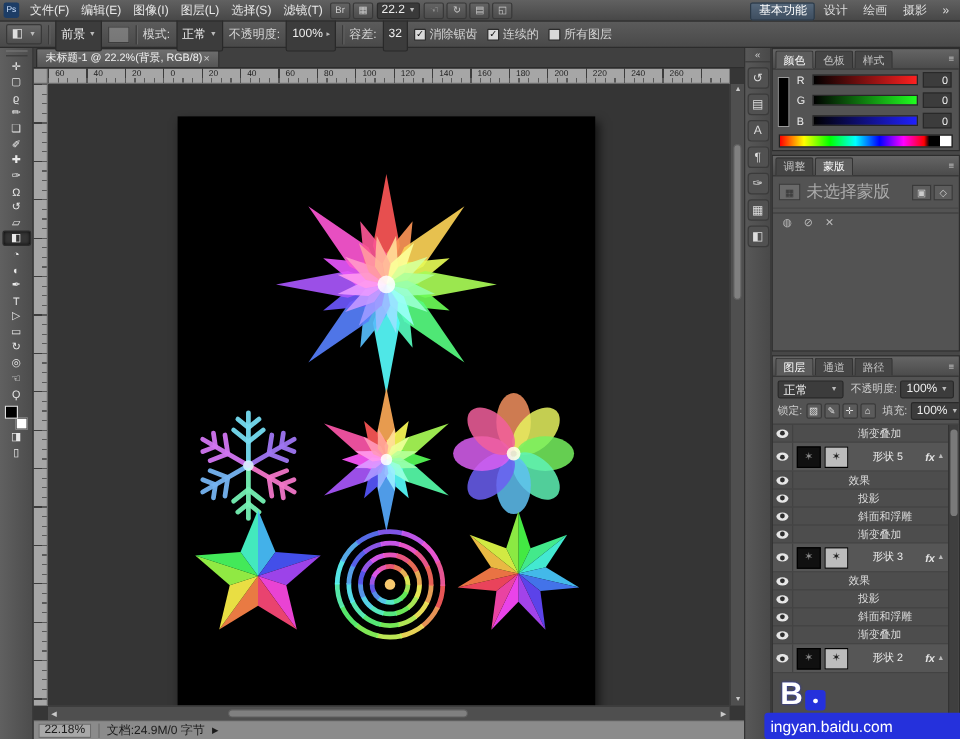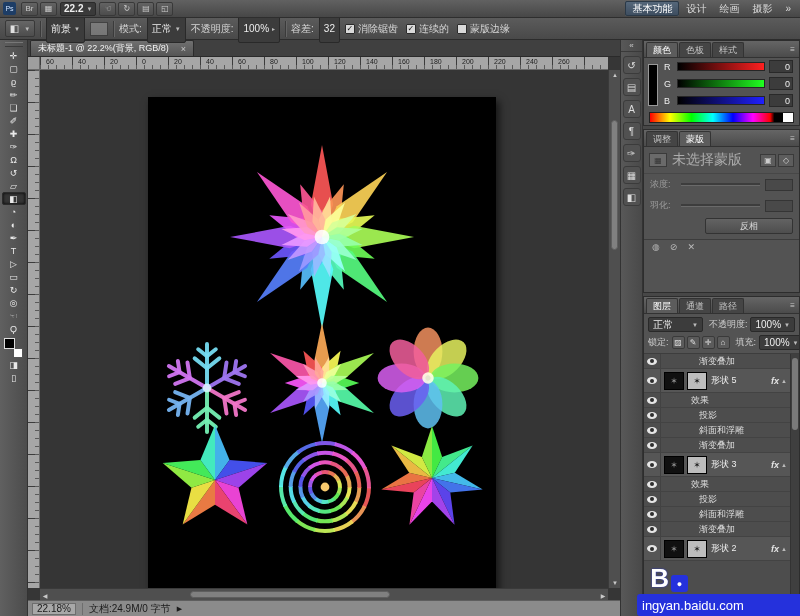--- a/index.html
+++ b/index.html
@@ -11,21 +11,21 @@
   #menu-bar { position:absolute; left:0; top:0; width:800px; height:18px; z-index:30;
     background:linear-gradient(#616161,#474747); border-bottom:1px solid #2e2e2e;
     display:flex; align-items:center; padding:0 3px; white-space:nowrap; }
   .app-icon { width:13px; height:13px; background:#1d3d66; color:#cfe3ff; font-size:7px;
     display:flex; align-items:center; justify-content:center; border-radius:2px; margin-right:4px; }
   .menu-item { padding:1px 5px; border-radius:2px; color:#e8e8e8; }
   .appbar-icon { min-width:17px; height:14px; background:linear-gradient(#636363,#4c4c4c);
     border:1px solid #393939; border-radius:2px; display:inline-flex; align-items:center;
     justify-content:center; font-size:8px; color:#ccc; margin:0 1px; padding:0 2px; }
   .zoom-field { background:#3a3a3a; border:1px solid #2a2a2a; border-radius:2px; height:14px;
-    display:inline-flex; align-items:center; padding:0 3px; margin:14px 2px; color:#eee;font-weight:bold; }
+    display:inline-flex; align-items:center; padding:0 3px; margin:14px 2px; color:#eee; }
   .workspace-btn { padding:1px 6px; border-radius:2px; color:#ddd; margin-left:1px; }
   .workspace-btn.active { background:linear-gradient(#55677a,#3e4e60); border:1px solid #2b3947; color:#fff; }
   .dd-arrow { font-size:6px; margin-left:3px; color:#bbb; }
   .spacer { flex:1; }
 
   
   #options-bar { position:absolute; left:0; top:18px; width:800px; height:22px; z-index:29;
     background:linear-gradient(#5b5b5b,#494949); border-bottom:1px solid #2c2c2c;
     display:flex; align-items:center; gap:5px; padding:0 5px; white-space:nowrap; }
   .tool-preset { width:30px; height:17px; background:linear-gradient(#666,#4d4d4d);
@@ -37,21 +37,21 @@
   .pattern-swatch { width:18px; height:14px; background:#9a9a9a; border:1px solid #333; opacity:.55; }
   .opt-label { color:#d6d6d6; }
   .opt-check { display:inline-flex; align-items:center; gap:3px; }
   .cbox { width:10px; height:10px; background:#d9d9d9; border:1px solid #2b2b2b; border-radius:1px;
     display:inline-flex; align-items:center; justify-content:center; font-size:8px; color:#111; }
 
   
   #doc-tab-bar { position:absolute; left:28px; top:40px; width:592px; height:17px; z-index:10;
     background:#404040; border-bottom:1px solid #2a2a2a; display:flex; align-items:flex-end; padding-left:2px; }
   .doc-tab { height:16px; background:linear-gradient(#707070,#555); border:1px solid #2b2b2b;
-    border-bottom:none; border-radius:2px 2px 0 0; display:flex; align-items:center; gap:12px;
+    border-bottom:none; border-radius:2px 2px 0 0; display:flex; align-items:center; gap:1px;
     padding:0 7px; font-size:9px; color:#f2f2f2;margin-top:16px; }
   .tab-close { color:#c8c8c8; font-size:9px; }
 
   
   #doc-area { position:absolute; left:28px; top:57px; width:592px; height:543px; background:#363636; }
   #ruler-corner { position:absolute; left:0; top:0; width:12px; height:13px; background:#9e9e9e;
     border-right:1px solid #6b6b6b; border-bottom:1px solid #6b6b6b; }
   #h-ruler { position:absolute; left:12px; top:0; width:568px; height:13px; background:#a6a6a6;
     border-bottom:1px solid #6b6b6b; overflow:hidden;
     background-image:repeating-linear-gradient(to right,#3c3c3c 0 1px,transparent 1px 32px); }
@@ -155,41 +155,42 @@
     align-items:center; justify-content:center; flex:none; }
   .eye { width:10px; height:7px; background:#e6e6e6; border-radius:50%;
     display:inline-flex; align-items:center; justify-content:center; }
   .pupil { width:4px; height:4px; background:#2e2e2e; border-radius:50%; }
   .ind1 { width:26px; flex:none; } .ind2 { width:34px; flex:none; }
   .lname { color:#ececec; font-size:9px; flex:1; white-space:nowrap; overflow:hidden; }
   .lname.eff { flex:1; color:#dcdcdc; }
   .lthumb { width:20px; height:18px; background:#101010; border:1px solid #000; color:#8a8a8a;
     font-size:9px; display:flex; align-items:center; justify-content:center; margin-left:3px; flex:none; }
   .lthumb.vec { background:#bdbdbd; color:#222; }
-  .lrow .lname { margin-left:4px; }
+  .lrow .lname { margin-left:20px; }
   .fx-badge { font-style:italic; font-weight:bold; color:#e3e3e3; font-size:9px; margin-right:2px; }
   .fx-caret { color:#bbb; font-size:6px; margin-right:3px; }
   .llist-scroll { position:absolute; right:0; top:0; width:9px; height:100%; background:#3f3f3f; border-left:1px solid #333; }
   .llist-thumb { position:absolute; left:1px; right:1px; top:4px; height:72px; background:#7a7a7a; border-radius:4px; }
 
   
   #watermark-bar { position:absolute; right:0; bottom:0; width:163px; height:22px; background:#2531dc;
     z-index:40; display:flex; align-items:center; padding-left:5px; border-radius:3px 0 0 3px; }
   #watermark-bar .wm-text { color:#fff; font-size:13px; }
   #watermark-logo { position:absolute; right:112px; bottom:22px; z-index:39; display:flex;
     align-items:center; gap:2px; }
   .wm-b { color:#fff; font-size:26px; font-weight:bold; text-shadow:0 0 2px #2531dc; }
   .wm-sq { width:17px; height:17px; background:#2531dc; border-radius:3px; color:#fff;
     display:flex; align-items:center; justify-content:center; font-size:9px; margin-top:10px; }
 </style>
 </head>
 <body>
 
 <div id="menu-bar">
   <span class="app-icon">Ps</span>
+  <span><span class="menu-item">文件(F)</span><span class="menu-item">编辑(E)</span><span class="menu-item">图像(I)</span><span class="menu-item">图层(L)</span><span class="menu-item">选择(S)</span><span class="menu-item">滤镜(T)</span></span>
   <span><span class="appbar-icon">Br</span><span class="appbar-icon">▦</span></span>
   <span class="zoom-field">
     <span>22.2</span>
       <span class="dd-arrow">▼</span>
   </span>
   <span><span class="appbar-icon">☜</span><span class="appbar-icon">↻</span><span class="appbar-icon">▤</span><span class="appbar-icon">◱</span></span>
   <span class="spacer"></span>
   <span><span class="workspace-btn active">基本功能</span><span class="workspace-btn">设计</span><span class="workspace-btn">绘画</span><span class="workspace-btn">摄影</span><span class="workspace-btn">»</span></span>
 
 </div>
@@ -225,21 +226,21 @@
       <span class="opt-check">
         <span class="cbox">✓</span>
         <span class="opt-label">消除锯齿</span>
       </span>
       <span class="opt-check">
         <span class="cbox">✓</span>
         <span class="opt-label">连续的</span>
       </span>
       <span class="opt-check">
         <span class="cbox"></span>
-        <span class="opt-label">蒙版边缘</span>
+        <span class="opt-label">所有图层</span>
       </span>
     </span>
 </div>
 
 <div id="doc-tab-bar">
   <div class="doc-tab">
     <span>未标题-1 @ 22.2%(背景, RGB/8)</span>
     <span class="tab-close">×</span>
   </div>
 </div>
@@ -596,35 +597,20 @@
         </div>
       <div class="mask-status">
         <span class="mask-status-icon">▦</span>
         <span class="mask-status-text">未选择蒙版</span>
         <span style="display:inline-flex;gap:2px">
             <span class="mask-add-icon">▣</span>
             <span class="mask-add-icon">◇</span>
           </span>
       </div>
       <div>
-          <div class="mask-row">
-            <span class="lbl">浓度:</span>
-            <span class="mask-track"></span>
-            <span class="mask-val"></span>
-          </div>
-          <div class="mask-row">
-            <span class="lbl">羽化:</span>
-            <span class="mask-track"></span>
-            <span class="mask-val"></span>
-          </div>
-        </div>
-      <div>
-          <div class="mask-btn-row">
-            <span class="mask-btn">反相</span>
-          </div>
         </div>
       <div class="mask-footer">
           <span>◍</span>
           <span>⊘</span>
           <span>✕</span>
         </div>
     </div>
 
     <div class="panel" id="layers-panel">
       <div class="panel-header">

